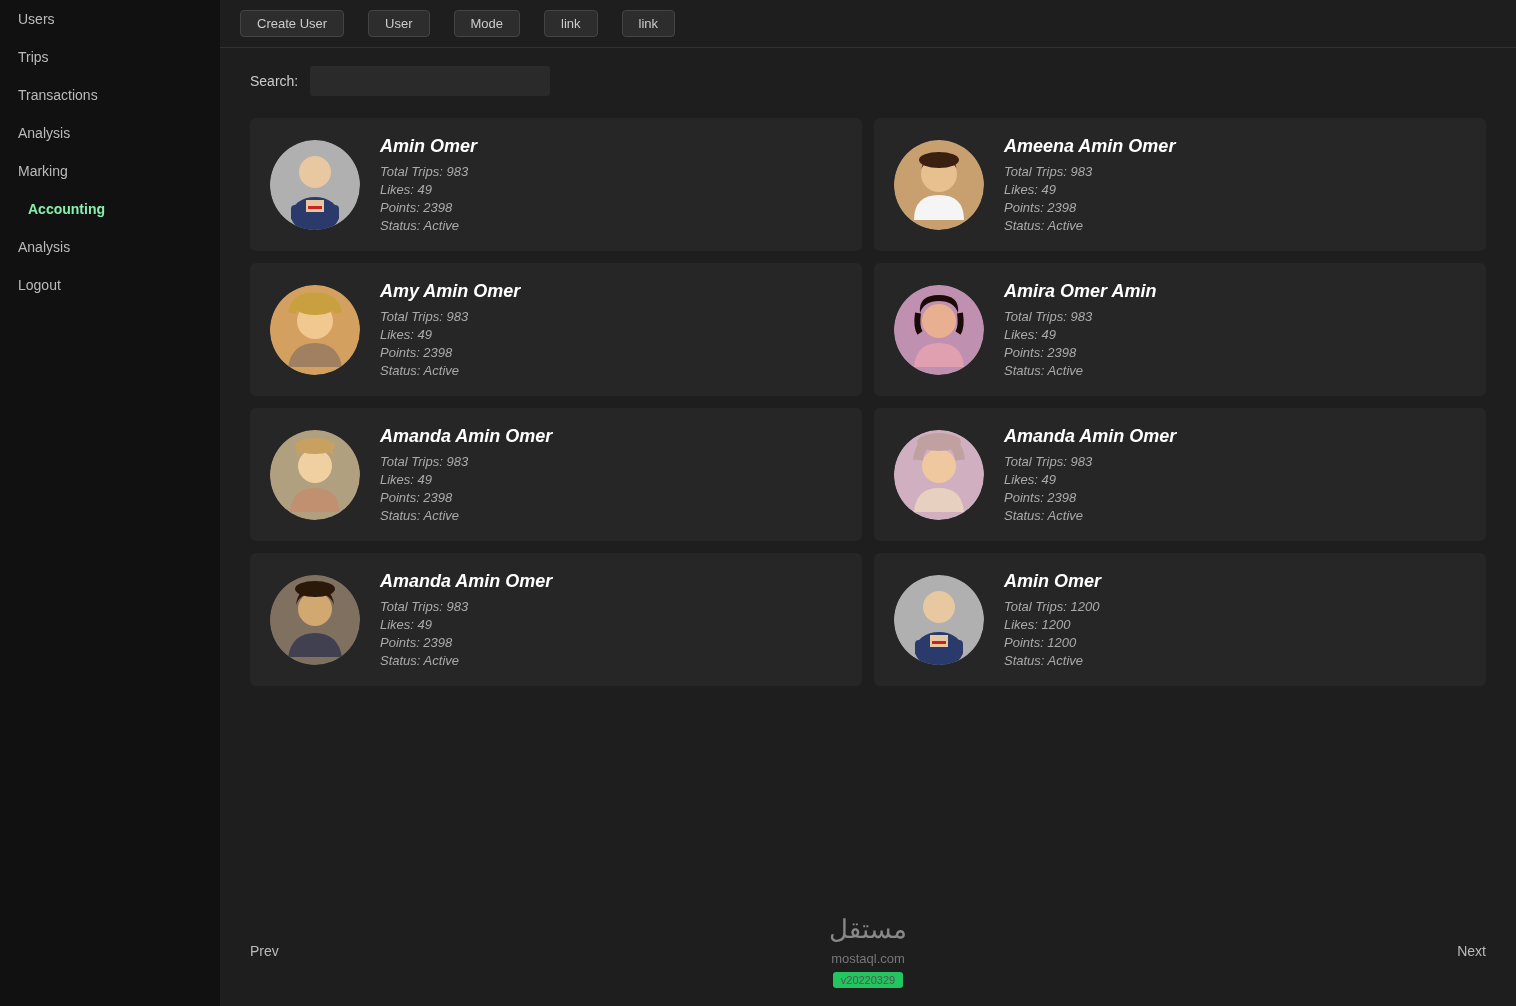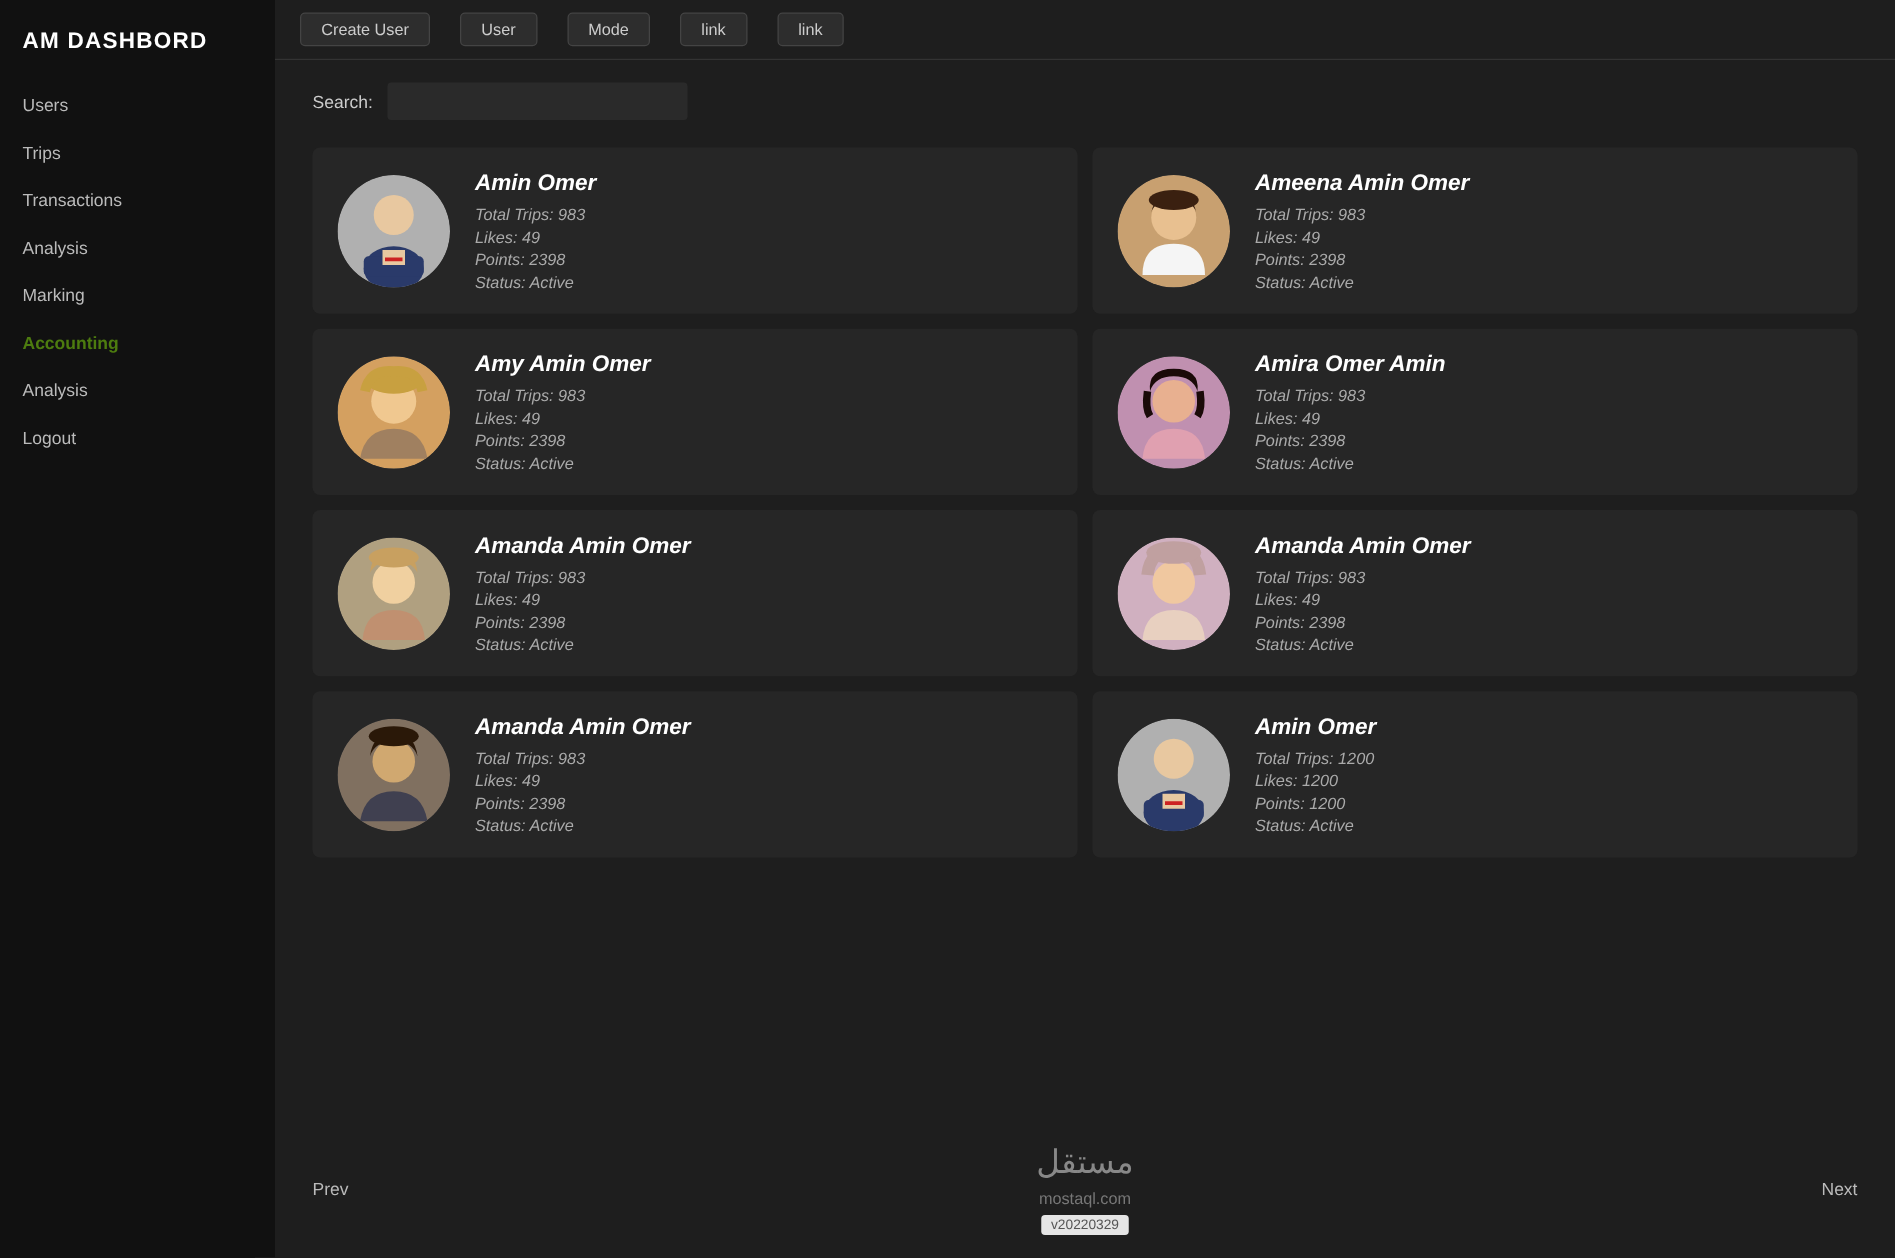--- a/index.html
+++ b/index.html
@@ -27,21 +27,21 @@
       padding: 22px 18px 22px 18px;
       letter-spacing: 1px;
     }
     #sidebar .nav-item {
       color: #bbb;
       font-size: 14px;
       padding: 11px 18px;
       cursor: pointer;
       border-bottom: none;
     }
-    #sidebar .nav-item.active { color: #4d7c0f; font-weight: bold; }
+    #sidebar .nav-item.active { color: #86efac; font-weight: bold; margin-left: 10px; }
     
     #main {
       flex: 1;
       display: flex;
       flex-direction: column;
       background: #1e1e1e;
       overflow-y: auto;
     }
     
     #toolbar {
@@ -142,21 +142,20 @@
       font-size: 14px;
       cursor: pointer;
       background: none;
       border: none;
     }
   </style>
 </head>
 <body>
 
 <div id="sidebar">
-  <div class="app-title">AM DASHBORD</div>
   <div class="nav-item">Users</div>
   <div class="nav-item">Trips</div>
   <div class="nav-item">Transactions</div>
   <div class="nav-item">Analysis</div>
   <div class="nav-item">Marking</div>
   <div class="nav-item active">Accounting</div>
   <div class="nav-item">Analysis</div>
   <div class="nav-item">Logout</div>
 </div>
 
@@ -332,17 +331,17 @@
       </div>
     </div>
 
   </div>
 
   <div id="footer">
     <button class="nav-btn">Prev</button>
     <div style="display:flex; flex-direction:column; align-items:center; gap:6px;">
       <div style="font-size:26px; color:#888; font-family: serif; letter-spacing:2px;">مستقل</div>
       <div style="font-size:13px; color:#777;">mostaql.com</div>
-      <div style="font-size:11px; color:#555; background:#e5e5e5; padding:2px 8px; border-radius:3px;">v20220329</div>
+      <div style="font-size:11px; color:#555; background:#22c55e; padding:2px 8px; border-radius:3px;">v20220329</div>
     </div>
     <button class="nav-btn">Next</button>
   </div>
 </div>
 
 </body></html>

